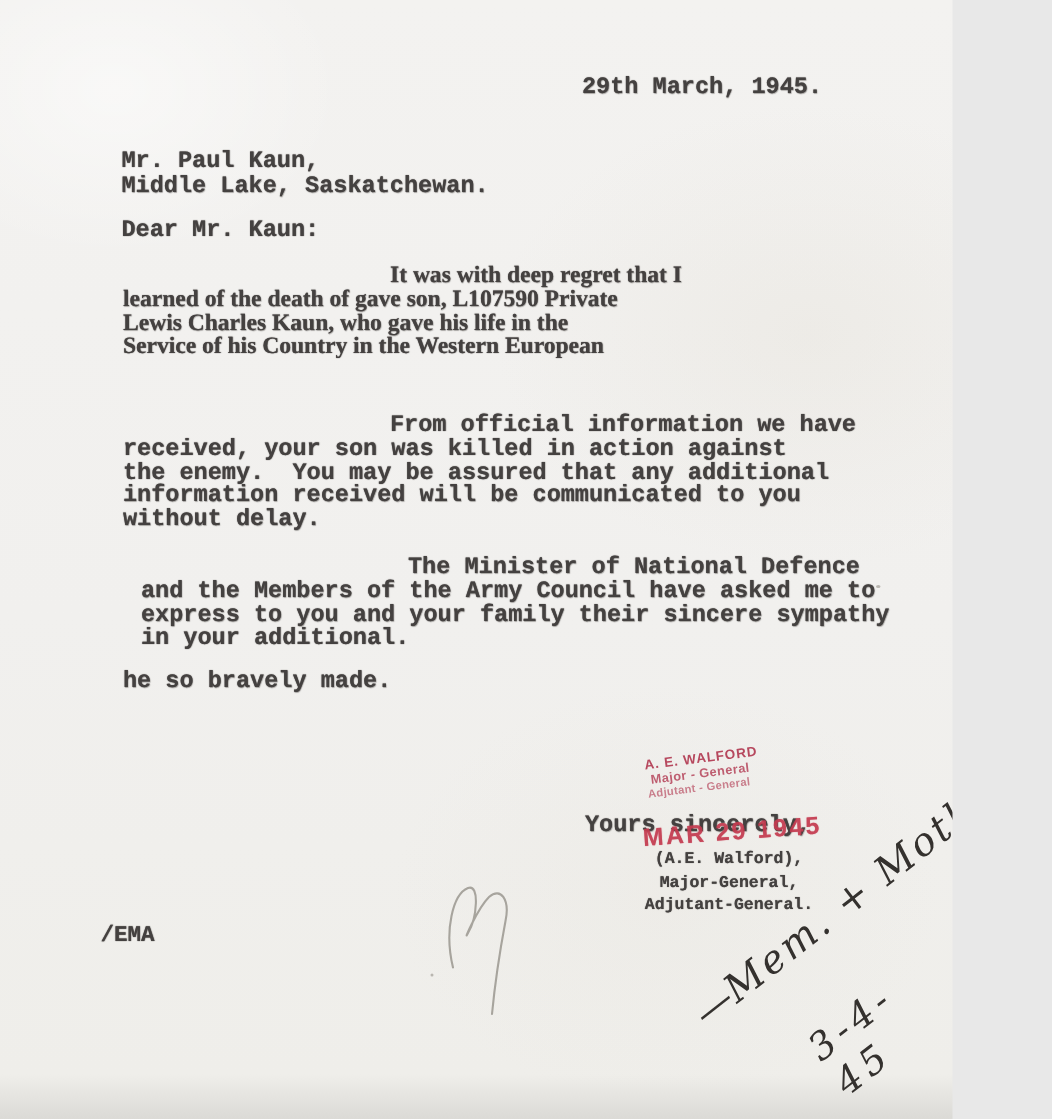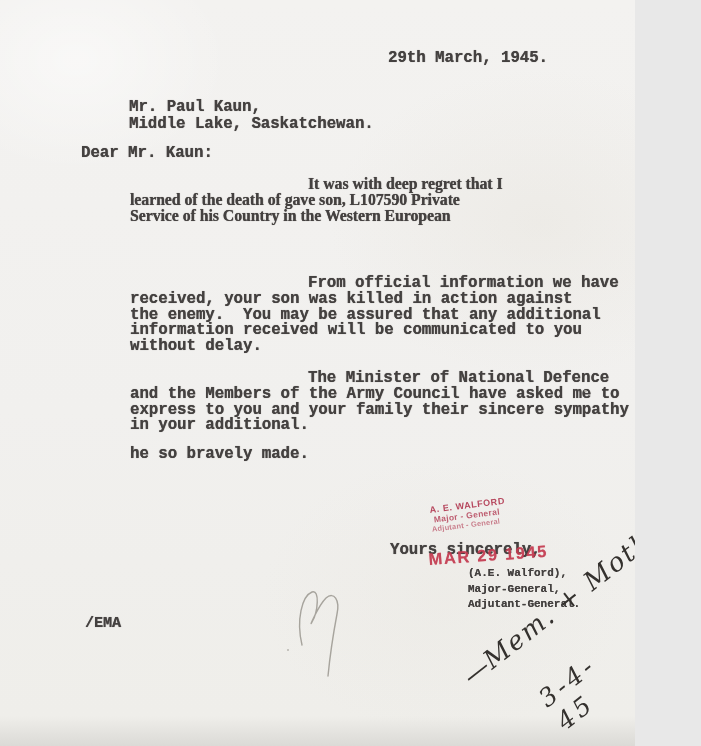--- a/index.html
+++ b/index.html
@@ -13,21 +13,21 @@
     background:
       radial-gradient(220px 160px at 12% 8%, rgba(255,255,255,.5), rgba(255,255,255,0) 70%),
       radial-gradient(300px 220px at 85% 30%, rgba(228,224,215,.35), rgba(228,224,215,0) 70%),
       radial-gradient(260px 200px at 70% 80%, rgba(232,229,222,.3), rgba(232,229,222,0) 70%);
   }
   .typed{
     position:absolute;color:#444140;font-weight:bold;
     font-size:15.7px;line-height:15.8px;letter-spacing:0;
     text-shadow:0 0 0.7px rgba(70,66,62,.85), 0.4px 0.4px 0.6px rgba(70,66,62,.35);
   }
-  .line{white-space:pre;margin-left:48px;}
+  .line{white-space:pre;}
   .indent{padding-left:178px;}
   .addr .line{line-height:16.8px;}
   .sig{
     font-size:11px;line-height:15.6px;text-align:center;width:132px;
     text-shadow:0 0 0.6px rgba(60,56,52,.9);
   }
   .initials{font-size:15px;}
   .stamp{
     position:absolute;font-family:"Liberation Sans",sans-serif;
     color:#b23a52;
@@ -67,32 +67,33 @@
   <div class="typed addr" style="left:81px;top:99px;">
     <div class="line">Mr. Paul Kaun,</div>
     <div class="line">Middle Lake, Saskatchewan.</div>
   </div>
 
   <div class="typed" style="left:81px;top:146px;">Dear Mr. Kaun:</div>
 
   <div class="typed" style="left:82px;top:176px;font-family:Liberation Serif, serif;">
     <div class="line indent">It was with deep regret that I</div>
     <div class="line">learned of the death of gave son, L107590 Private</div>
+    <div class="line">Lewis Charles Kaun, who gave his life in the</div>
     <div class="line">Service of his Country in the Western European</div>
   </div>
 
   <div class="typed" style="left:82px;top:276px;">
     <div class="line indent">From official information we have</div>
     <div class="line">received, your son was killed in action against</div>
     <div class="line">the enemy.  You may be assured that any additional</div>
     <div class="line">information received will be communicated to you</div>
     <div class="line">without delay.</div>
   </div>
 
-  <div class="typed" style="left:82px;top:371px;">
+  <div class="typed" style="left:94px;top:371px;">
     <div class="line indent">The Minister of National Defence</div>
     <div class="line">and the Members of the Army Council have asked me to</div>
     <div class="line">express to you and your family their sincere sympathy</div>
     <div class="line">in your additional.</div>
   </div>
 
   <div class="typed" style="left:82px;top:447px;">
     <div class="line">he so bravely made.</div>
   </div>
 
@@ -105,21 +106,21 @@
   </div>
 
   <div class="stamp date-stamp">MAR 29 1945</div>
 
   <div class="typed sig" style="left:420px;top:566px;">
     <div class="line">(A.E. Walford),</div>
     <div class="line">Major-General,</div>
     <div class="line">Adjutant-General.</div>
   </div>
 
-  <div class="typed initials" style="left:85px;top:616px;">/EMA</div>
+  <div class="typed initials" style="left:67px;top:616px;">/EMA</div>
 
   <svg class="pencil" width="70" height="98" viewBox="0 0 70 98">
     <path d="M 20 59 C 14 34, 20 10, 30 6 C 38 3, 36 26, 30 36 C 26 44, 36 20, 44 12 C 52 5, 58 14, 55 28 C 52 44, 48 69, 46 90" fill="none" stroke="#9a968f" stroke-width="1.4" stroke-linecap="round" opacity="0.85"></path>
   </svg>
 
   <div class="hand memo">Mem. + Mother</div>
   <div class="hand memo-date">3-4-45</div>
 
   <div class="hand page-num">7</div>
 

